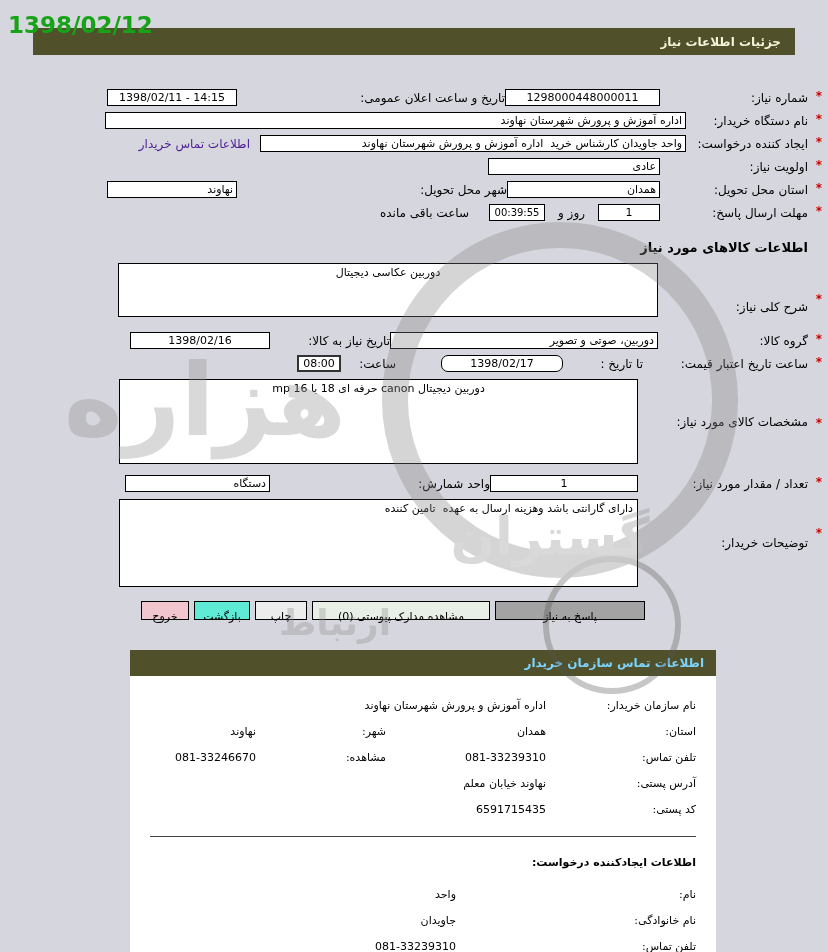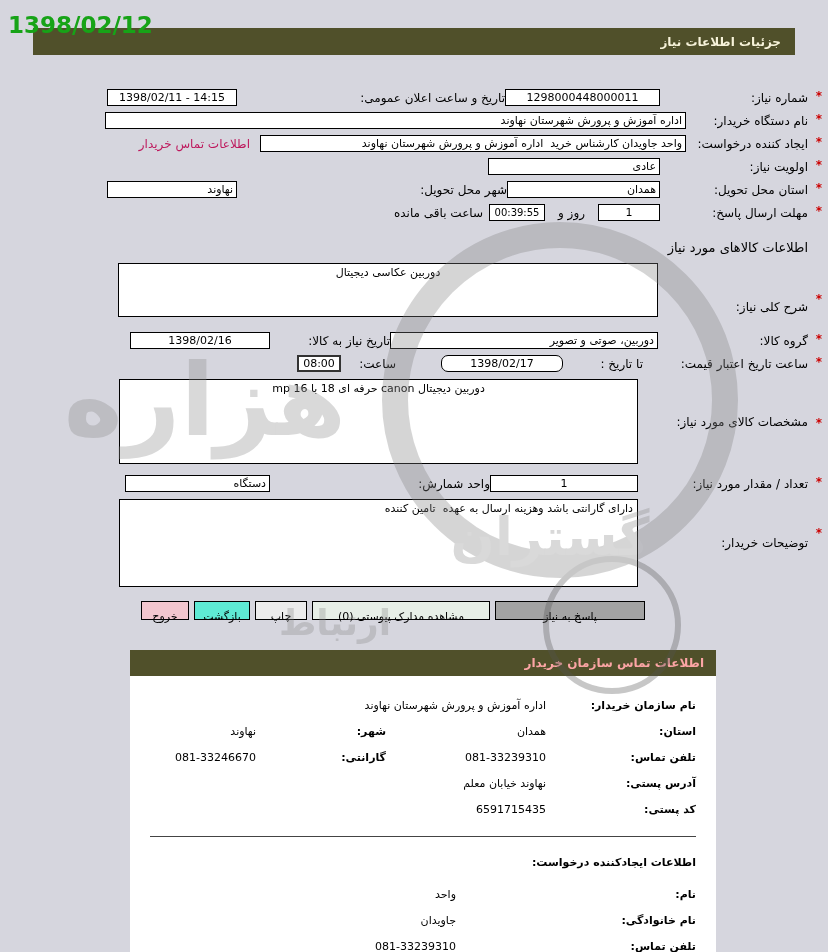--- a/index.html
+++ b/index.html
@@ -11,34 +11,34 @@
 .form{margin-top:31px;padding:0 20px;position:relative}
 .row{display:flex;align-items:center;height:23px;position:relative}
 .row.tall{height:auto}
 .req{position:absolute;right:-14px;top:4px;color:#cc0000;font-weight:bold;font-size:12px;line-height:1}
 .lbl{flex:0 0 auto;white-space:nowrap}
 .inp{height:17px;border:1px solid #000;background:#fff;font:11px "DejaVu Sans",sans-serif;padding:0 3px;direction:rtl}
 .inp.center{text-align:center}
 .inp.ltr{direction:ltr}
 .ta{border:1px solid #000;background:#fff;font:11px "DejaVu Sans",sans-serif;padding:2px 4px;resize:none;overflow:hidden;direction:rtl}
 .ta.center{text-align:center}
-.contact-link{color:#be185d;margin-right:10px;cursor:pointer;text-decoration:none;white-space:nowrap}
-.section-title{font-weight:normal;font-size:13px;margin:16px 0 8px}
+.contact-link{color:#4c1d95;margin-right:10px;cursor:pointer;text-decoration:none;white-space:nowrap}
+.section-title{font-weight:bold;font-size:13px;margin:16px 0 8px}
 .btns{display:flex;gap:5px;margin:14px 163px 0 0}
 .btn{height:19px;border:1px solid #000;background:#ececec;font:11px "DejaVu Sans",sans-serif;cursor:pointer;padding:8px 4px;white-space:nowrap}
 .btn.b-respond{background:#a3a3a3}
 .btn.b-docs{background:#e7efe7}
 .btn.b-back{background:#5eead4}
 .btn.b-exit{background:#f2c6ce}
 .card{margin:30px 112px 0 130px;background:#fff;position:relative;z-index:30;padding-bottom:40px}
 .card-header{height:26px;background:#50502a;display:flex;align-items:center;padding:0 12px}
-.card-title{color:#fca5a5;font-weight:bold;font-size:12px}
+.card-title{color:#7dd3fc;font-weight:bold;font-size:12px}
 .card-body{padding:16px 20px 0;font-size:11px}
 .crow{display:flex;align-items:center;height:26px}
-.cl{font-weight:bold;white-space:nowrap}
+.cl{font-weight:normal;white-space:nowrap}
 .c150{flex:0 0 150px}
 .c160{flex:0 0 160px}
 .c130{flex:0 0 130px}
 .c240{flex:0 0 240px}
 .hr{border-top:1px solid #444;margin:14px 0}
 .cstitle{font-weight:bold;margin:4px 0 8px;height:22px;display:flex;align-items:center}
 .watermark{position:absolute;top:170px;left:0;opacity:.32;pointer-events:none;z-index:40}
 </style>
 </head>
 <body>
@@ -85,21 +85,21 @@
     <label class="lbl" style="width:270px">شهر محل تحویل:</label>
     <input class="inp" style="width: 130px;" readonly="" value="نهاوند">
   </div>
 
   <div class="row">
     <span class="req">*</span>
     <label class="lbl" style="width:148px">مهلت ارسال پاسخ:</label>
     <input class="inp center" style="width: 62px;" readonly="" value="1">
     <span class="lbl" style="width:53px;text-align:center">روز و</span>
     <input class="inp center ltr" style="width: 56px; font-size: 10px;" readonly="" value="00:39:55">
-    <span class="lbl" style="margin-right:6px">ساعت باقی مانده</span>
+    <span class="lbl" style="margin-right:20px">ساعت باقی مانده</span>
   </div>
 
   <div class="section-title">اطلاعات کالاهای مورد نیاز</div>
 
   <div class="row tall" style="margin-top:6px;align-items:flex-end">
     <span class="req" style="top:auto;bottom:12px">*</span>
     <label class="lbl" style="width:150px;padding-bottom:3px">شرح کلی نیاز:</label>
     <textarea class="ta center" style="width: 540px; height: 54px;" readonly="">دوربین عکاسی دیجیتال</textarea>
   </div>
 
@@ -164,21 +164,21 @@
     <div class="crow">
       <span class="cl c150">استان:</span>
       <span class="c160">همدان</span>
       <span class="cl c130">شهر:</span>
       <span>نهاوند</span>
     </div>
 
     <div class="crow">
       <span class="cl c150">تلفن تماس:</span>
       <span class="c160">081-33239310</span>
-      <span class="cl c130">گارانتی:</span>
+      <span class="cl c130">مشاهده:</span>
       <span>081-33246670</span>
     </div>
 
     <div class="crow">
       <span class="cl c150">آدرس پستی:</span>
       <span>نهاوند خیابان معلم</span>
     </div>
 
     <div class="crow">
       <span class="cl c150">کد پستی:</span>

